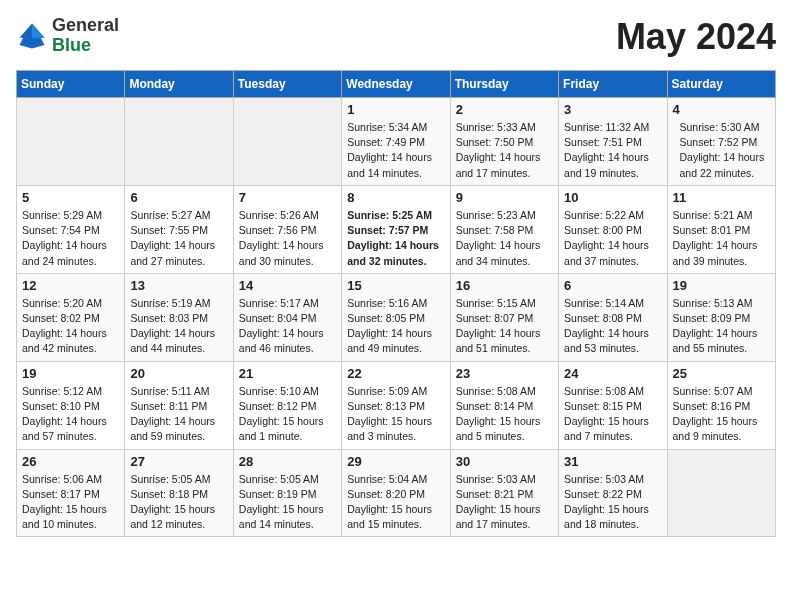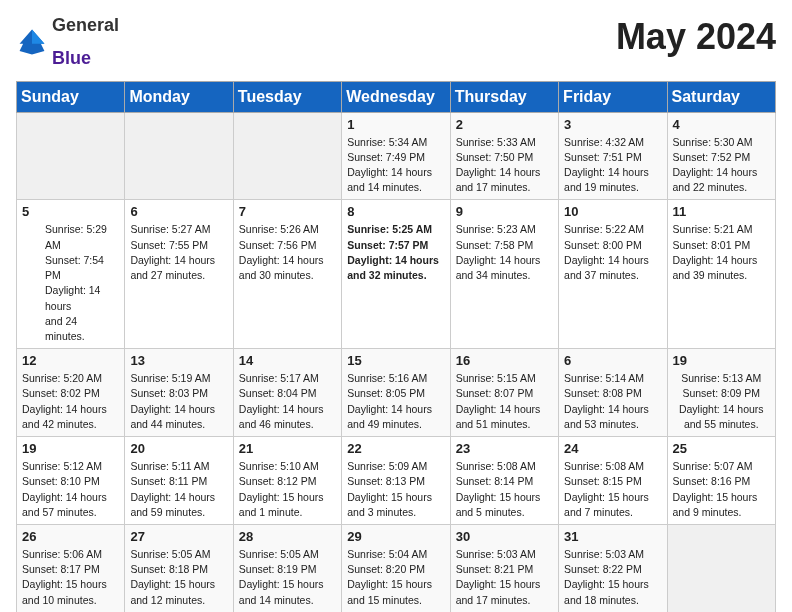--- a/index.html
+++ b/index.html
@@ -22,21 +22,21 @@
       gap: 4px;
     }
     .logo-text {
       display: flex;
       flex-direction: column;
       font-size: 18px;
       font-weight: bold;
       line-height: 1.1;
     }
     .logo-general { color: #333; }
-    .logo-blue { color: #4c1d95; margin-top: 13px; }
+    .logo-blue { color: #15803d; }
     .logo-icon {
       width: 32px;
       height: 32px;
     }
     .title-block {
       text-align: right;
     }
     .month-year {
       font-size: 36px;
       font-weight: bold;
@@ -49,21 +49,21 @@
     .calendar {
       width: 100%;
       border-collapse: collapse;
       font-size: 11px;
     }
     .calendar thead th {
       background: #1565c0;
       color: #fff;
       padding: 6px 4px;
       text-align: left;
-      font-size: 16px;
+      font-size: 12px;
       border: 1px solid #aaa;
     }
     .calendar tbody td {
       border: 1px solid #ccc;
       vertical-align: top;
       padding: 4px 5px;
       width: 108px;
       min-height: 80px;
       background: #fff;
     }
@@ -131,37 +131,37 @@
         </td>
         <td>
           <div class="day-number">2</div>
           <div class="day-info" style="white-space: pre-line;">Sunrise: 5:33 AM
 Sunset: 7:50 PM
 Daylight: 14 hours
 and 17 minutes.</div>
         </td>
         <td>
           <div class="day-number">3</div>
-          <div class="day-info" style="white-space: pre-line;">Sunrise: 4:32 AM
+          <div class="day-info" style="white-space: pre-line;">Sunrise: 11:32 AM
 Sunset: 7:51 PM
 Daylight: 14 hours
 and 19 minutes.</div>
         </td>
         <td>
           <div class="day-number">4</div>
-          <div class="day-info" style="white-space: pre-line;">Sunrise: 5:30 AM
+          <div class="day-info" style="white-space: pre-line; margin-left: 7px;">Sunrise: 5:30 AM
 Sunset: 7:52 PM
 Daylight: 14 hours
 and 22 minutes.</div>
         </td>
       </tr>
       <tr>
         <td>
           <div class="day-number">5</div>
-          <div class="day-info" style="white-space: pre-line; margin-left: 23px;">Sunrise: 5:29 AM
+          <div class="day-info" style="white-space: pre-line;">Sunrise: 5:29 AM
 Sunset: 7:54 PM
 Daylight: 14 hours
 and 24 minutes.</div>
         </td>
         <td>
           <div class="day-number">6</div>
           <div class="day-info" style="white-space: pre-line;">Sunrise: 5:27 AM
 Sunset: 7:55 PM
 Daylight: 14 hours
 and 27 minutes.</div>
@@ -240,21 +240,21 @@
         </td>
         <td>
           <div class="day-number">6</div>
           <div class="day-info" style="white-space: pre-line;">Sunrise: 5:14 AM
 Sunset: 8:08 PM
 Daylight: 14 hours
 and 53 minutes.</div>
         </td>
         <td>
           <div class="day-number">19</div>
-          <div class="day-info" style="white-space: pre-line; text-align: center;">Sunrise: 5:13 AM
+          <div class="day-info" style="white-space: pre-line;">Sunrise: 5:13 AM
 Sunset: 8:09 PM
 Daylight: 14 hours
 and 55 minutes.</div>
         </td>
       </tr>
       <tr>
         <td>
           <div class="day-number">19</div>
           <div class="day-info" style="white-space: pre-line;">Sunrise: 5:12 AM
 Sunset: 8:10 PM

